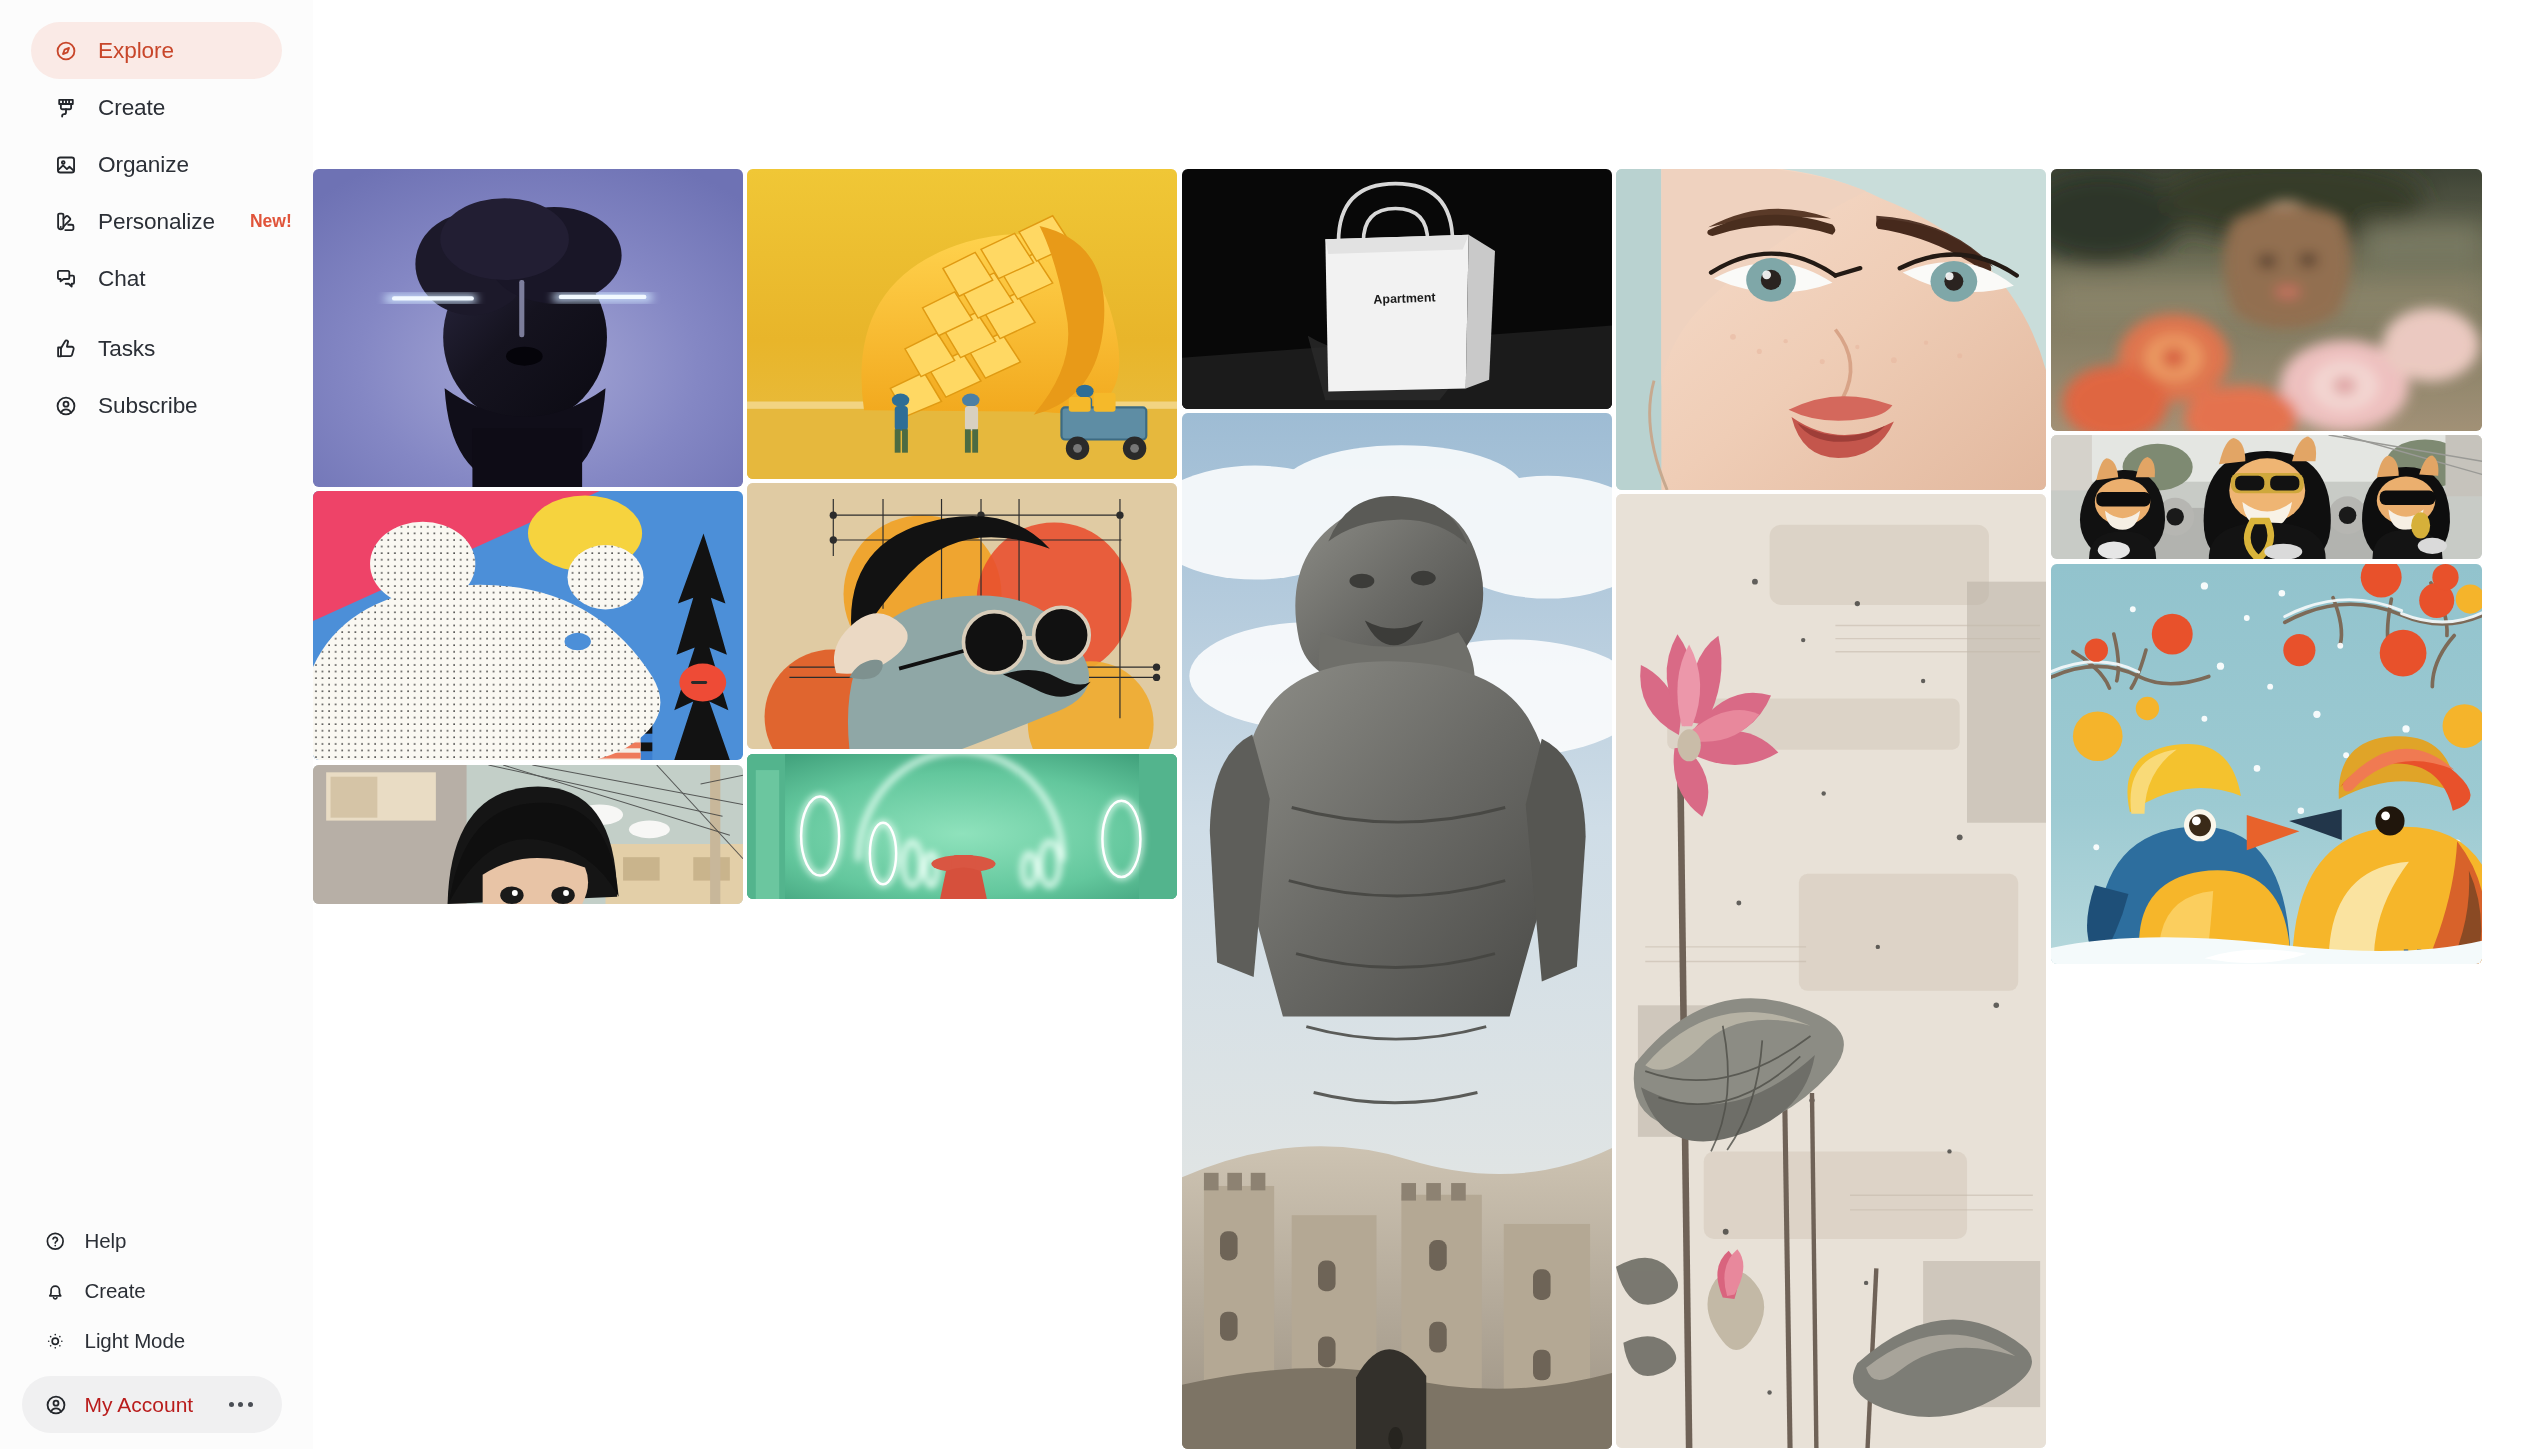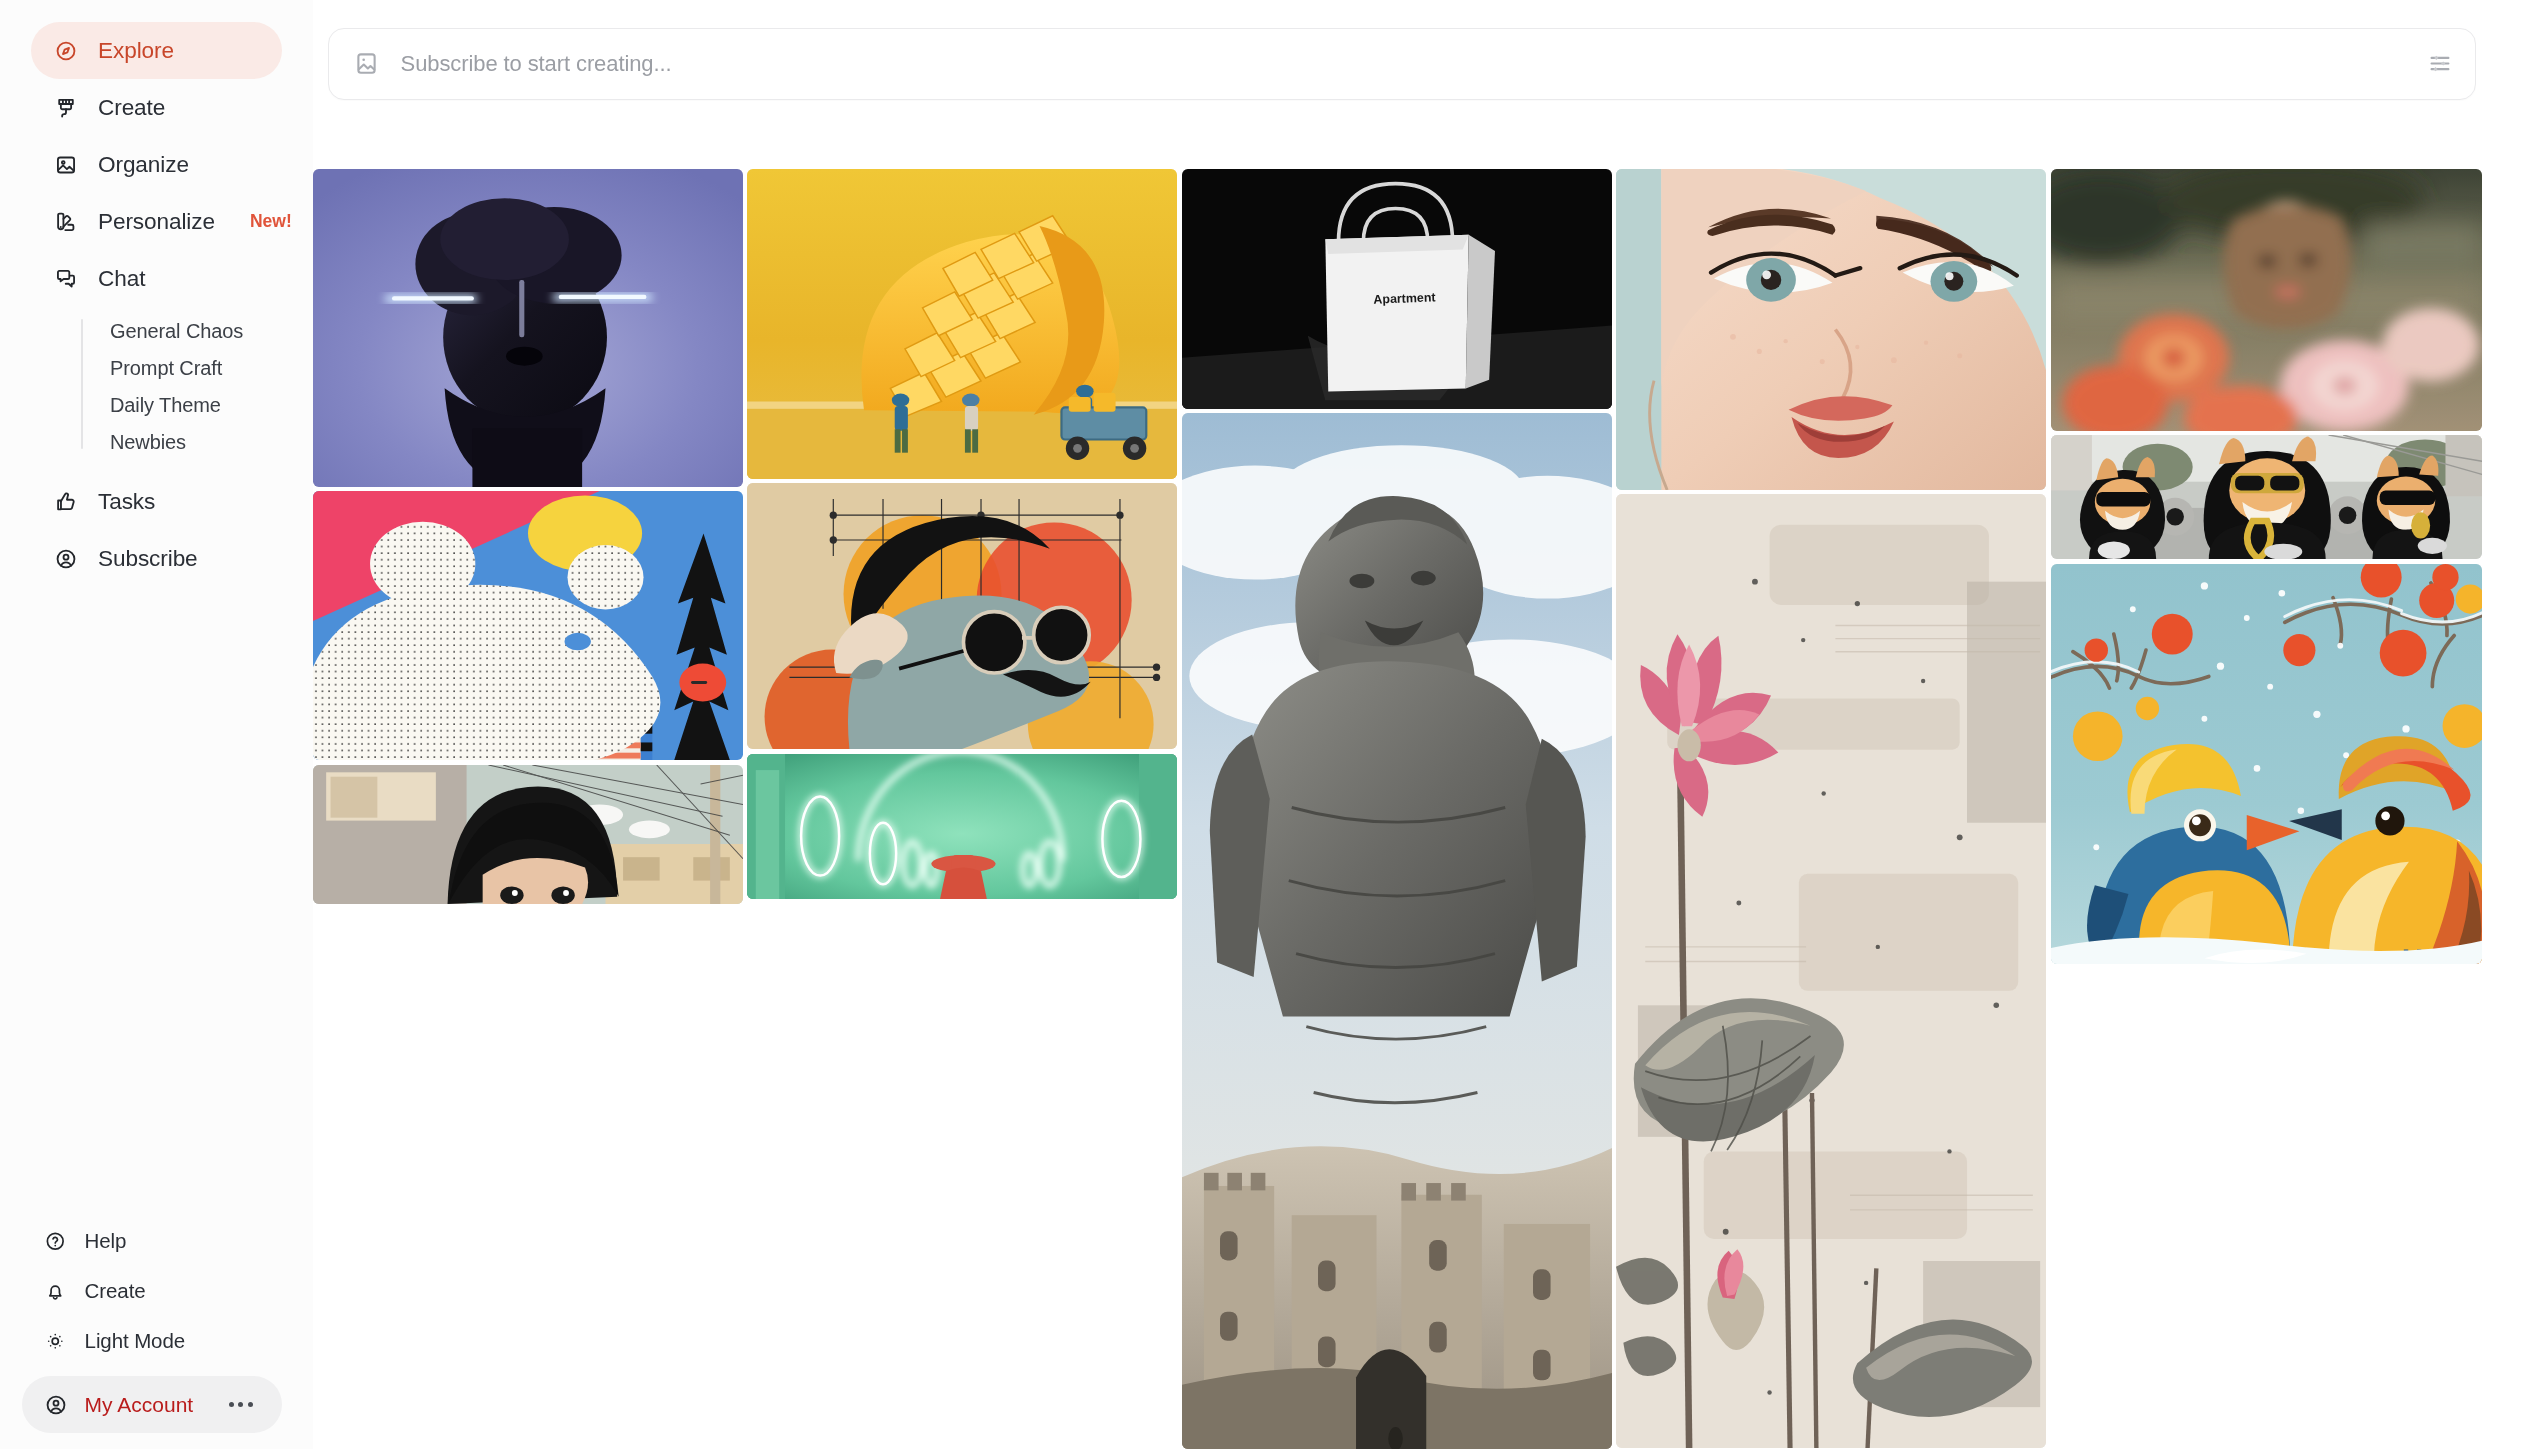--- a/index.html
+++ b/index.html
@@ -254,35 +254,20 @@
       <div class="nav-item">
         <span class="ico">
           <svg viewBox="0 0 24 24" width="22" height="22">
             <path class="st" d="M3.2 4.6a1.4 1.4 0 0 1 1.4-1.4h9.6a1.4 1.4 0 0 1 1.4 1.4v6a1.4 1.4 0 0 1-1.4 1.4H9.4l-3.3 2.6V12H4.6a1.4 1.4 0 0 1-1.4-1.4z"></path>
             <path class="st" d="M17 8.4h2.4a1.4 1.4 0 0 1 1.4 1.4v6a1.4 1.4 0 0 1-1.4 1.4h-1.2v3l-3.3-3h-3.2"></path>
           </svg>
         </span>
         <span class="lbl">Chat</span>
       </div>
 
-      <div class="sub-wrap">
-        <span class="sub-rail"></span>
-        <div class="sub-item">
-            <span>General Chaos</span>
-          </div>
-        <div class="sub-item">
-            <span>Prompt Craft</span>
-          </div>
-        <div class="sub-item">
-            <span>Daily Theme</span>
-          </div>
-        <div class="sub-item">
-            <span>Newbies</span>
-          </div>
-      </div>
 
       <div class="nav-item" style="margin-top:13px">
         <span class="ico">
           <svg viewBox="0 0 24 24" width="22" height="22">
             <path class="st" d="M3.4 10.4h3.1v9.6H3.4z"></path>
             <path class="st" d="M6.5 11.2 11 3.6a1.7 1.7 0 0 1 3 1.6l-1 4.3h5.3a2.1 2.1 0 0 1 2 2.7l-1.7 6a2.1 2.1 0 0 1-2 1.6H6.5"></path>
           </svg>
         </span>
         <span class="lbl">Tasks</span>
       </div>
@@ -358,38 +343,20 @@
             <i></i>
             <i></i>
           </span>
       </div>
 
     </div>
   </aside>
 
   <section id="main">
 
-    <div id="promptbar">
-      <span>
-        <svg viewBox="0 0 24 24" width="25" height="25">
-          <rect class="st-g" x="4.2" y="3.2" width="15.6" height="17.6" rx="2.4"></rect>
-          <circle cx="9.3" cy="8.4" r="1.25" fill="#A9ACB2"></circle>
-          <path class="st-g" d="M4.6 17.6 9.4 13l3.9 3.8 2.5-2.3 3.6 3.3"></path>
-        </svg>
-      </span>
-      <input class="ph" type="text" readonly="" placeholder="Subscribe to start creating..." style="">
-      <span>
-        <svg viewBox="0 0 24 24" width="25" height="25">
-          <path class="st-g" d="M3.4 6.6h16.2M3.4 12h16.2M3.4 17.4h16.2"></path>
-          <path d="M8 4.6 10 6.6 8 8.6 6 6.6Z" fill="#C9CBCF"></path>
-          <path d="M14.6 10 16.6 12 14.6 14 12.6 12Z" fill="#C9CBCF"></path>
-          <path d="M7.2 15.4 9.2 17.4 7.2 19.4 5.2 17.4Z" fill="#C9CBCF"></path>
-        </svg>
-      </span>
-    </div>
 
     <div id="gallery">
 
       <div class="col">
 
         <div class="tile" style="height:318px">
           <svg viewBox="0 0 588 435" preserveAspectRatio="none">
             <defs>
               <radialGradient id="c1bg" cx="50%" cy="62%" r="72%">
                 <stop offset="0%" stop-color="#A6A8D6"></stop>

